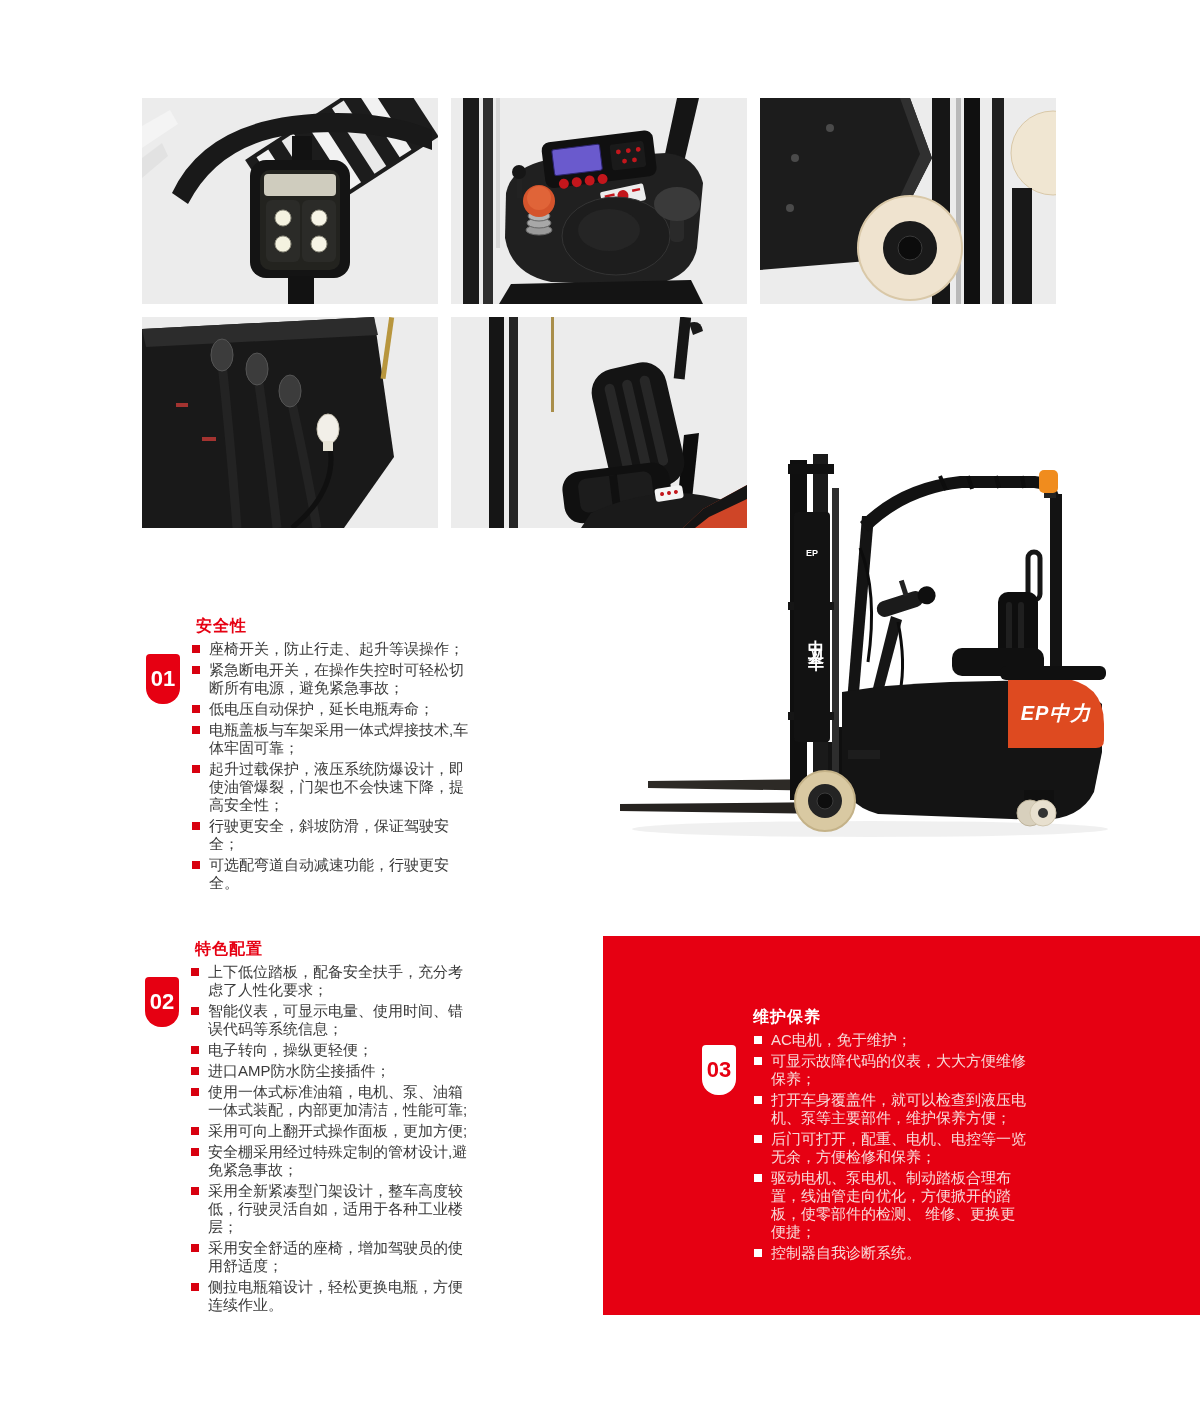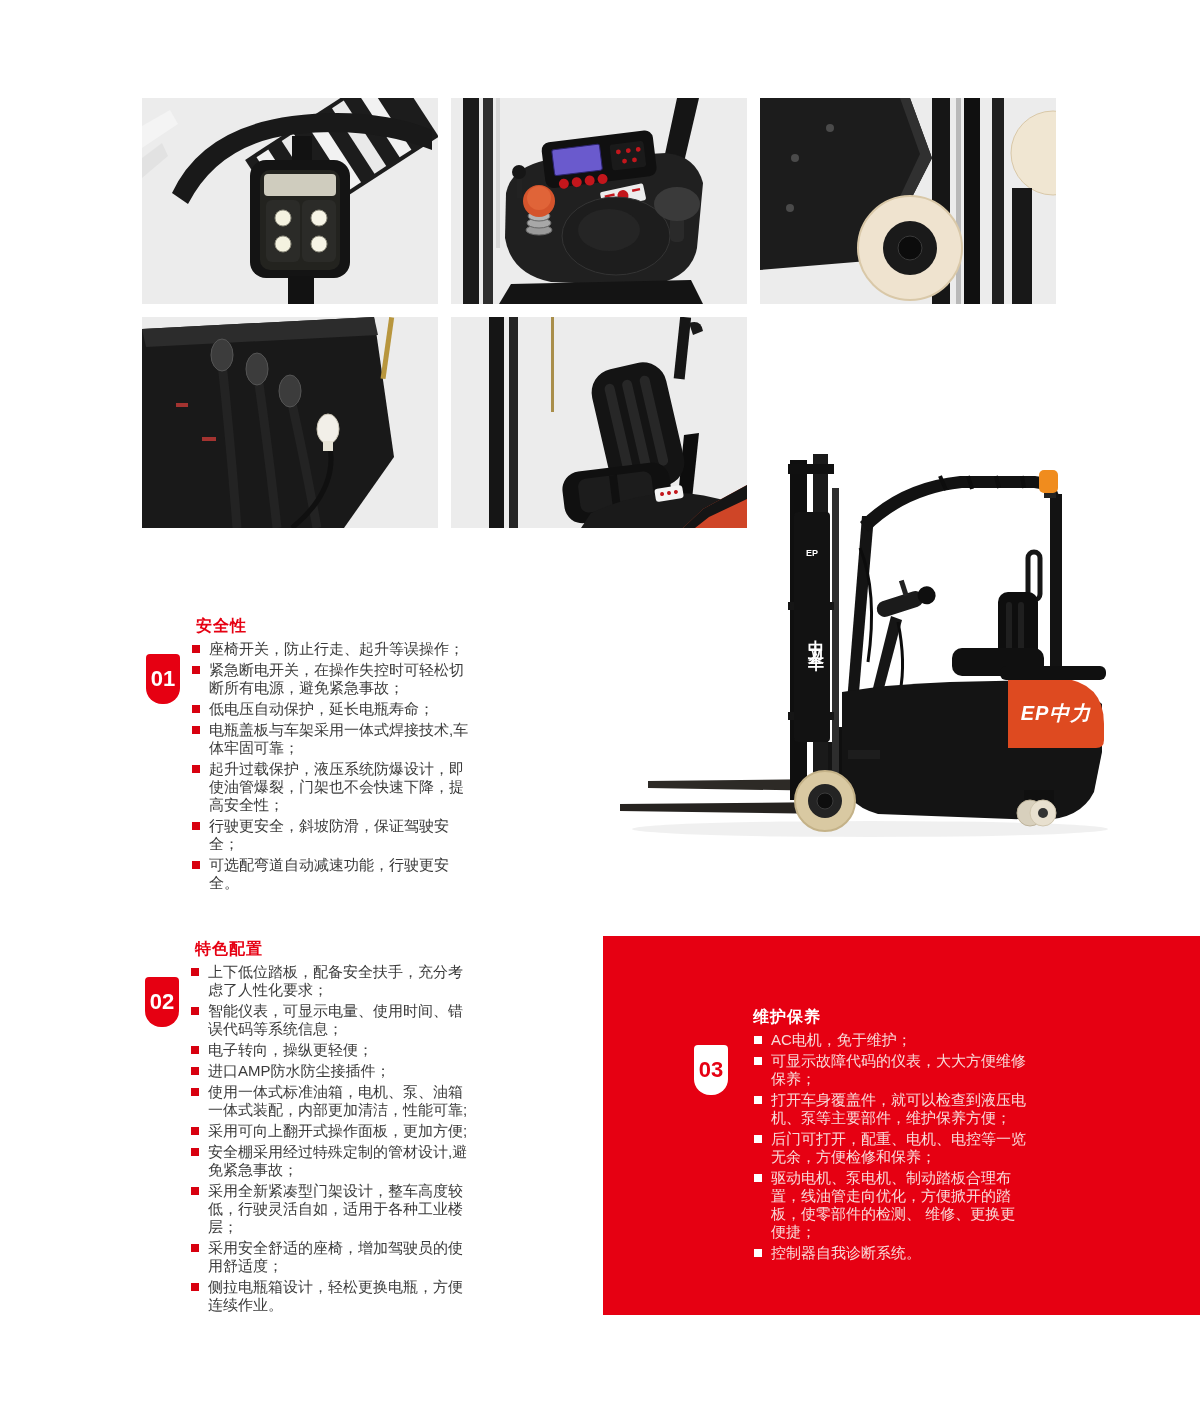--- a/index.html
+++ b/index.html
@@ -14,21 +14,21 @@
              border-radius:4px 4px 16px 16px;color:#fff;font-weight:bold;font-size:22px;
              display:flex;align-items:center;justify-content:center;margin-top:42px;}
   .sec-title{position:absolute;left:44px;top:-2px;margin:6px;font-size:16px;font-weight:bold;
              color:#e60012;letter-spacing:1px;white-space:nowrap;}
   .feature-list{position:absolute;left:44px;top:28px;margin:0;padding:0;list-style:none;
                 font-size:15px;line-height:18px;color:#3b3b3b;}
   .feature-list li{position:relative;padding-left:19px;margin:0 0 3px 0;}
   .feature-list li::before{content:"";position:absolute;left:2px;top:5px;width:8px;height:8px;background:#d8000f;}
   
   .red-box{position:absolute;left:603px;top:936px;width:597px;height:379px;background:#e60012;}
-  .red-box .num-badge{left:91px;top:67px;background:#ffffff;color:#e60012;}
+  .red-box .num-badge{left:99px;top:67px;background:#ffffff;color:#e60012;}
   .red-box .sec-title{left:144px;top:65px;color:#ffffff;}
   .red-box .feature-list{left:149px;top:95px;width:278px;color:#f8d8d8;}
   .red-box .feature-list li::before{background:#ffffff;}
   
   .forklift-wrap{position:absolute;left:610px;top:452px;width:505px;height:388px;}
   .mast-logo{position:absolute;left:188px;top:96px;width:28px;text-align:center;color:#fff;
              font-size:9px;font-weight:bold;letter-spacing:0;}
   .mast-text{position:absolute;left:188px;top:110px;width:28px;height:150px;color:#fff;
              writing-mode:vertical-rl;text-orientation:upright;font-size:16px;font-weight:bold;
              letter-spacing:5px;text-align:center;}

